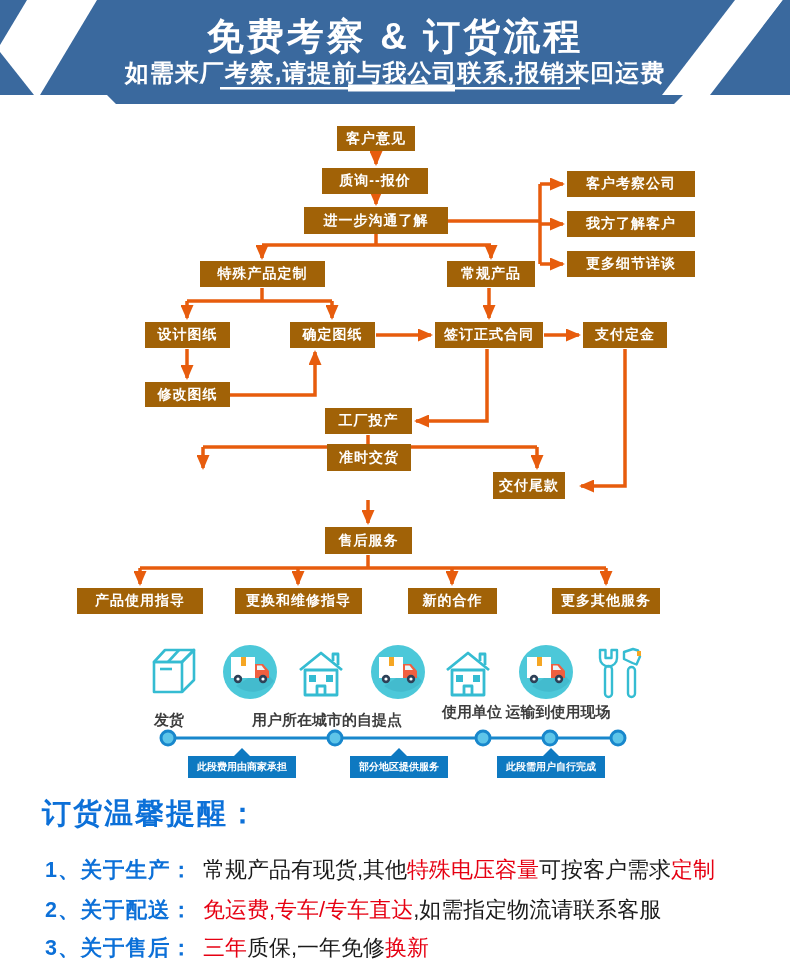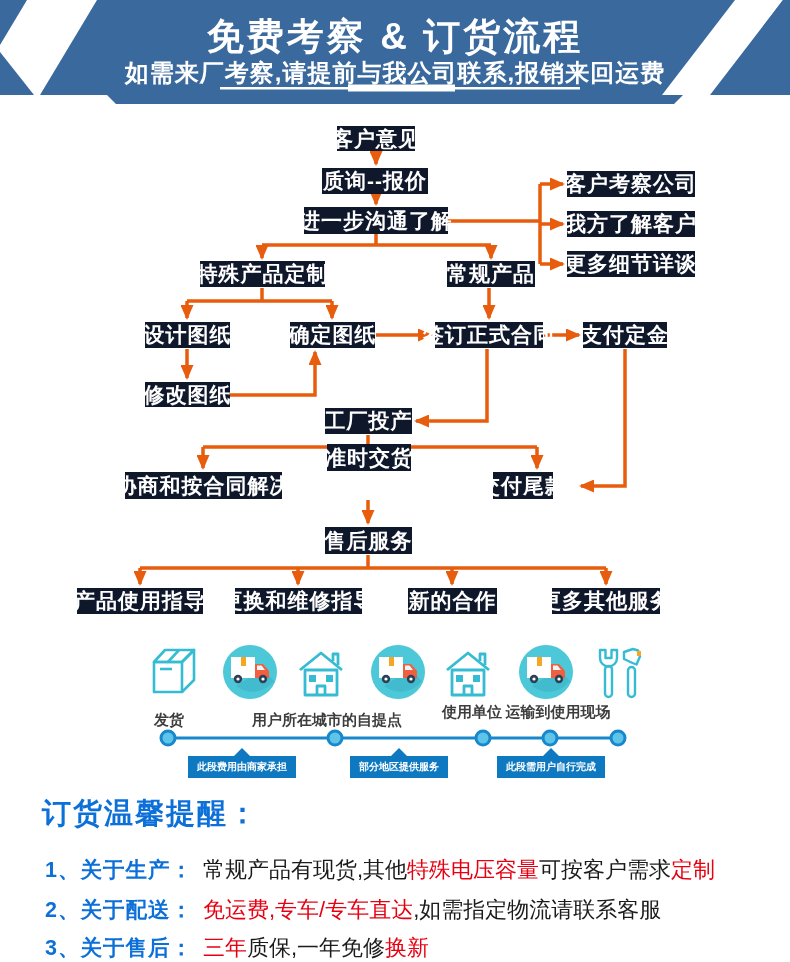--- a/index.html
+++ b/index.html
@@ -5,21 +5,21 @@
   html,body{margin:0;padding:0;background:#fff;}
   .stage{position:relative;width:790px;height:962px;background:#fff;overflow:hidden;
          font-family:"Liberation Sans","DejaVu Sans",sans-serif;}
   
   .banner{position:absolute;left:0;top:0;width:790px;height:106px;}
   .banner-title{position:absolute;left:0;top:12px;width:790px;text-align:center;
     color:#fff;font-size:37px;font-weight:bold;letter-spacing:3px;}
   .banner-subtitle{position:absolute;left:0;top:57px;width:790px;text-align:center;
     color:#fff;font-size:24px;font-weight:bold;letter-spacing:1px;}
   
-  .fbox{position:absolute;background:#0f172a;color:#fff;font-weight:bold;font-size:21px;
+  .fbox{position:absolute;background:#a16207;color:#fff;font-weight:bold;font-size:14px;
     display:flex;align-items:center;justify-content:center;white-space:nowrap;letter-spacing:1px;z-index:3;}
   
   .icon-abs{position:absolute;z-index:3;}
   .ilabel{position:absolute;transform:translateX(-50%);white-space:nowrap;
     color:#3d3d3d;font-size:15px;font-weight:bold;z-index:3;}
   .badge{position:absolute;transform:translateX(-50%);height:22px;line-height:22px;
     padding:0 9px;background:#0e79c1;color:#fff;font-size:10px;font-weight:bold;
     white-space:nowrap;z-index:3;}
   .badge::before{content:"";position:absolute;top:-8px;left:50%;margin-left:-8px;
     border-left:8px solid transparent;border-right:8px solid transparent;
@@ -103,23 +103,22 @@
   <div class="fbox" style="left:567px;top:211px;width:128px;height:26px;">我方了解客户</div>
   <div class="fbox" style="left:567px;top:251px;width:128px;height:26px;">更多细节详谈</div>
   <div class="fbox" style="left:200px;top:261px;width:125px;height:26px;">特殊产品定制</div>
   <div class="fbox" style="left:447px;top:261px;width:88px;height:26px;">常规产品</div>
   <div class="fbox" style="left:145px;top:322px;width:85px;height:26px;">设计图纸</div>
   <div class="fbox" style="left:290px;top:322px;width:85px;height:26px;">确定图纸</div>
   <div class="fbox" style="left:435px;top:322px;width:108px;height:26px;">签订正式合同</div>
   <div class="fbox" style="left:583px;top:322px;width:84px;height:26px;">支付定金</div>
   <div class="fbox" style="left:145px;top:382px;width:85px;height:25px;">修改图纸</div>
   <div class="fbox" style="left:325px;top:408px;width:87px;height:26px;">工厂投产</div>
-  <div class="fbox" style="left:125px;top:472px;width:157px;height:27px;">协商和按合同解决</div>
   <div class="fbox" style="left:327px;top:444px;width:84px;height:27px;">准时交货</div>
-  <div class="fbox" style="left:493px;top:472px;width:60px;height:27px;">交付尾款</div>
+  <div class="fbox" style="left:493px;top:472px;width:72px;height:27px;">交付尾款</div>
   <div class="fbox" style="left:325px;top:527px;width:87px;height:27px;">售后服务</div>
   <div class="fbox" style="left:77px;top:588px;width:126px;height:26px;">产品使用指导</div>
   <div class="fbox" style="left:235px;top:588px;width:127px;height:26px;">更换和维修指导</div>
   <div class="fbox" style="left:408px;top:588px;width:89px;height:26px;">新的合作</div>
   <div class="fbox" style="left:552px;top:588px;width:108px;height:26px;">更多其他服务</div>
 
   <div class="icon-abs" style="left:149px;top:645px;">
     <svg width="50" height="54" viewBox="0 0 50 54">
       <g fill="none" stroke="#35bcd2" stroke-width="2.6" stroke-linejoin="round">
         <rect x="5" y="17" width="28" height="30"></rect>

